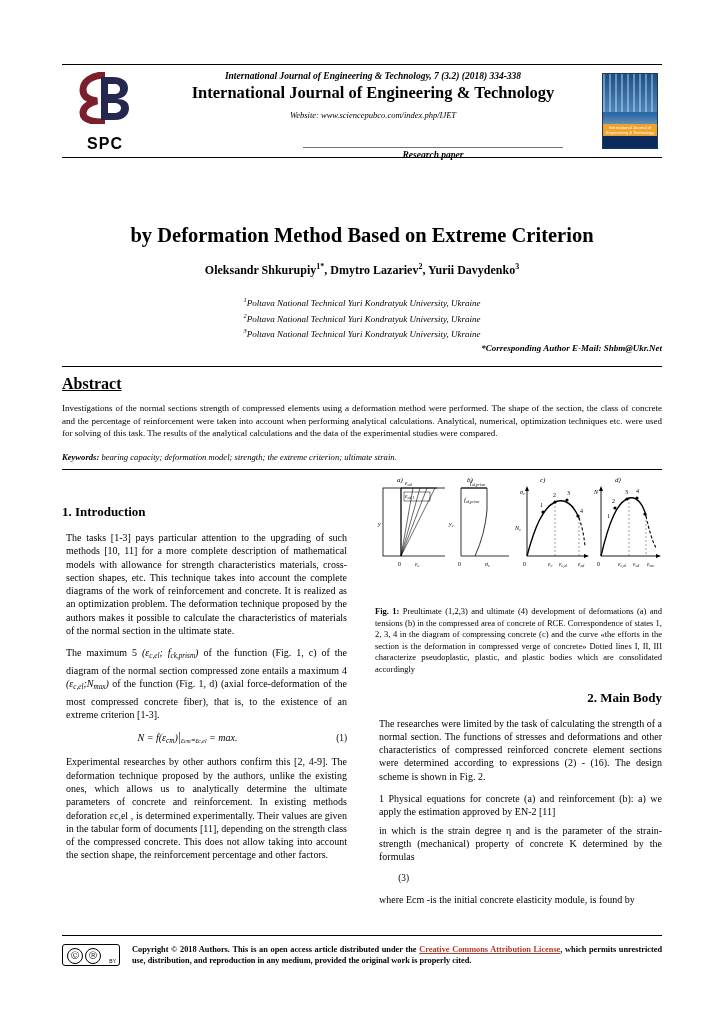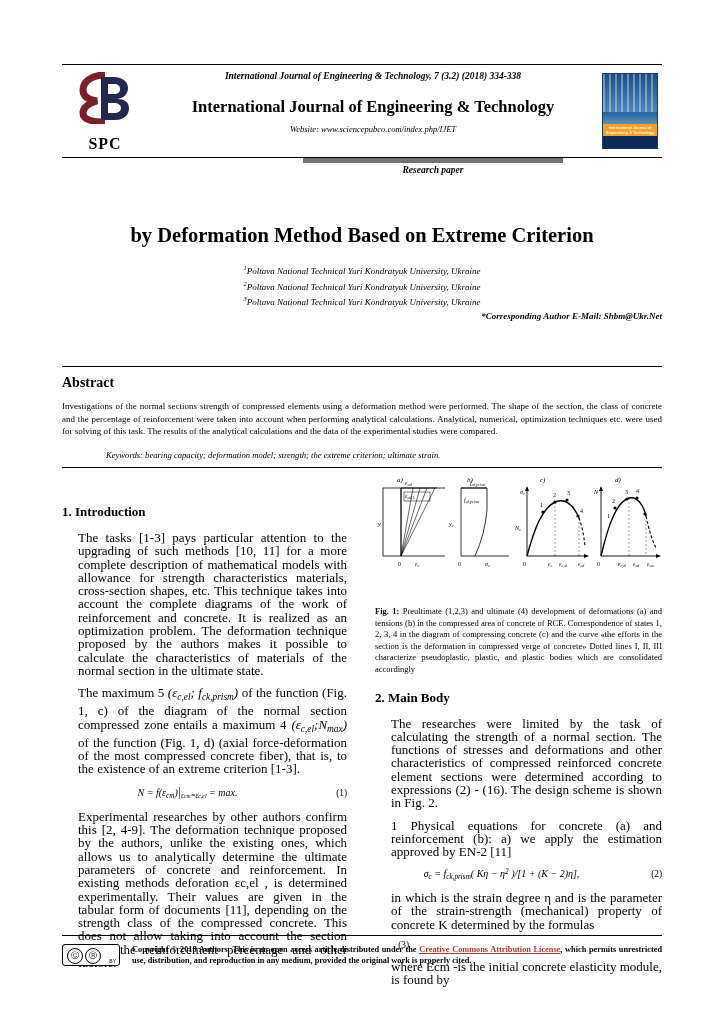--- a/index.html
+++ b/index.html
@@ -40,53 +40,53 @@
     border-right: 0px solid transparent;
     padding-top: 2px;
   }
   .spc-mark {
     position: relative;
     width: 60px;
     height: 52px;
   }
   .spc-mark svg { display: block; }
   .spc-text {
-    font-family: Liberation Serif, serif;
+    font-family: Liberation Sans, sans-serif;
     font-weight: bold;
     font-size: 16px;
     letter-spacing: 1px;
     margin-top: 11px;
   }
   .header-center {
     flex: 1;
     text-align: center;
     padding-top: 6px;
   }
   .journal-ref {
     font-size: 9.5px;
     font-style: italic;
     font-weight: bold;
-    margin-bottom: 16px;
+    margin-bottom: 2px;
   }
   .journal-title {
     font-size: 16.5px;
     font-weight: bold;
     margin-bottom: 7px;
   }
   .journal-website {
     font-size: 8.5px;
     font-style: italic;
     margin-bottom: 24px;
   }
   .journal-website .sitelink { color: #000; }
   .paper-type {
     font-size: 9.5px;
     font-weight: bold;
     font-style: italic;
-    border-top: 5px solid #737373;
+    border-top: 1px solid #737373;
     padding-top: 2px;
     display: inline-block;
     width: 260px;
     margin-left: 120px;
   }
   .header-cover {
     width: 64px;
     display: flex;
     align-items: center;
     justify-content: center;
@@ -156,61 +156,62 @@
   
   .abstract-wrap {
     position: absolute;
     left: 62px;
     top: 366px;
     width: 600px;
     border-top: 1px solid #000;
     padding-top: 8px;
   }
   .abstract-head {
-    font-size: 14px;
+    font-size: 16px;
     font-weight: bold;
     margin-bottom: 9px;
+    text-decoration: underline;
   }
   .abstract-body {
     font-size: 9px;
     line-height: 12.6px;
     text-align: justify;
     margin-bottom: 12px;
   }
   .keywords {
     font-size: 8.6px;
     font-style: italic;
     border-bottom: 1px solid #000;
     padding-bottom: 7px;
   }
-  .keywords b { font-weight: normal; margin-left: 44px; }
+  .keywords b { font-weight: bold; }
 
   
   .col-left {
     position: absolute;
     left: 62px;
     top: 504px;
     width: 285px;
   }
   .col-right {
     position: absolute;
     left: 375px;
     top: 474px;
     width: 287px;
   }
   h2.sec {
     font-size: 13px;
     font-weight: bold;
     margin: 0 0 11px 0;
   }
   .para {
-    font-size: 13px;
+    font-size: 10px;
     line-height: 13.3px;
     text-align: justify;
-    margin: 0 0 9px 16px;
+    margin: 0 0 9px 4px;
   }
   .para.tight { margin-bottom: 5px; }
   .eq-row {
     display: flex;
     align-items: baseline;
     font-size: 10px;
     margin: 9px 0 10px 0;
   }
   .eq-body {
     flex: 1;
@@ -316,20 +317,23 @@
         <div class="cov-label">International Journal of Engineering &amp; Technology</div>
         <div class="cov-bottom"></div>
       </div>
     </div>
   </div>
 
   <div class="title-block">
     <div class="paper-title">
       <br>
       <span>by Deformation Method Based on Extreme Criterion</span>
+    </div>
+    <div class="authors">
+      Oleksandr Shkurupiy<sup>1*</sup>, Dmytro Lazariev<sup>2</sup>, Yurii Davydenko<sup>3</sup>
     </div>
     <div class="affiliations">
       <div><sup>1</sup>Poltava National Technical Yuri Kondratyuk University, Ukraine</div>
       <div><sup>2</sup>Poltava National Technical Yuri Kondratyuk University, Ukraine</div>
       <div><sup>3</sup>Poltava National Technical Yuri Kondratyuk University, Ukraine</div>
       <div class="corresponding">*Corresponding Author E-Mail: Shbm@Ukr.Net</div>
     </div>
   </div>
 
   <div class="abstract-wrap">
@@ -440,30 +444,24 @@
           <text x="272" y="92" font-style="italic" font-size="6">ε<tspan font-size="4" dy="1">cm</tspan></text>
           <line x1="254" y1="24" x2="254" y2="82" stroke="#000" stroke-width="0.4" stroke-dasharray="2,2"></line>
           <line x1="271" y1="42" x2="271" y2="82" stroke="#000" stroke-width="0.4" stroke-dasharray="2,2"></line>
         </g>
       </svg>
       <div class="fig-caption">
         <b>Fig. 1:</b><span> Preultimate (1,2,3) and ultimate (4) development of deformations (a) and tensions (b) in the compressed area of concrete of RCE. Correspondence of states 1, 2, 3, 4 in the diagram of compressing concrete (c) and the curve «the efforts in the section  is the deformation in compressed verge of concrete» Dotted lines I, II, III characterize pseudoplastic, plastic, and plastic bodies which are consolidated accordingly</span>
       </div>
     </div>
 
-    <h2 class="sec" style="margin-top:14px;">2.  Main Body</h2>
+    <h2 class="sec" style="margin-top:14px;text-align:right;">2.  Main Body</h2>
     <p class="para">The researches were limited by the task of calculating the strength of a normal section. The functions of stresses and deformations and other characteristics of compressed reinforced concrete element sections were determined according to expressions (2) - (16). The design scheme is shown in Fig. 2.</p>
     <p class="para tight">1    Physical equations for concrete (a) and reinforcement (b): a) we apply the estimation approved by EN-2 [11]</p>
 
-    <div class="eq-row">
-      <div class="eq-body">
-        <span class="mi">σ</span><span class="sub">c</span> = <span class="mi">f</span><span class="sub">ck,prism</span>( <span class="mi">Kη</span> − <span class="mi">η</span><span class="sup">2</span> )/[<span class="mi">1</span> + (<span class="mi">K</span> − 2)<span class="mi">η</span>],
-      </div>
-      <div class="eq-num">(2)</div>
-    </div>
 
     <p class="para">in which is the strain degree  η  and is the parameter of the strain-strength (mechanical) property of concrete  K  determined by the formulas</p>
 
     <div class="eq-row">
       <div class="eq-num">(3)</div>
     </div>
 
     <p class="para">where  Ecm  -is the initial concrete elasticity module, is found by</p>
   </div>
 

